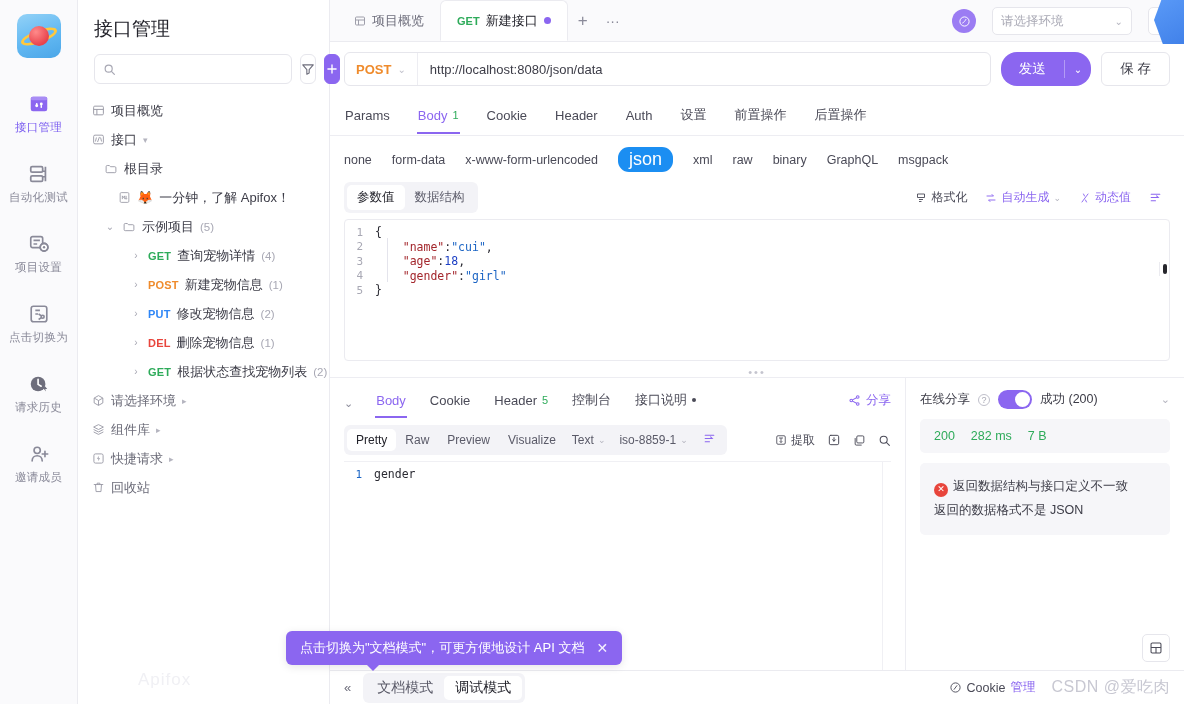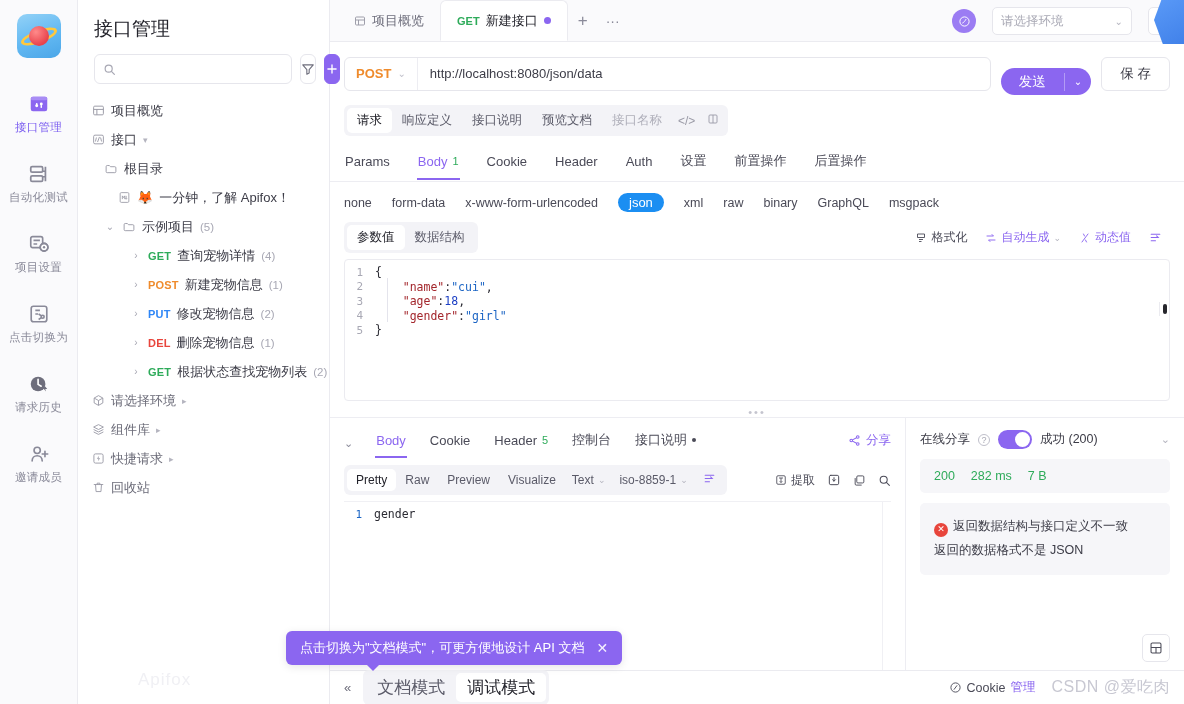--- a/index.html
+++ b/index.html
@@ -144,22 +144,22 @@
     display: flex; align-items: center; gap: 6px; padding: 0 11px; height: 100%;
     border-right: 1px solid #ededf2; cursor: pointer;
   }
   .method-sel .mv { font-size: 13px; font-weight: 700; color: #ef8b2c; }
   .method-sel .chev { color: #c0c0cb; font-size: 10px; }
   .urlbox input {
     flex: 1; border: 0; outline: 0; padding: 0 12px; font-size: 13px;
     font-family: inherit; color: #3c3c47; background: transparent; min-width: 0;
   }
   .send-btn {
-    height: 27px; background: #8b66f0; border-radius: 16px; color: #fff; font-size: 13.5px;
-    display: flex; align-items: center; cursor: pointer; flex-shrink: 0; margin-top: 16px;
+    height: 34px; background: #8b66f0; border-radius: 16px; color: #fff; font-size: 13.5px;
+    display: flex; align-items: center; cursor: pointer; flex-shrink: 0;
   }
   .send-btn .lbl { padding: 0 18px; }
   .send-btn .div { width: 1px; height: 18px; background: rgba(255,255,255,.35); }
   .send-btn .chev { padding: 0 9px; font-size: 10px; }
   .save-btn {
     height: 34px; padding: 0 18px; border: 1px solid #e6e6ec; border-radius: 6px;
     background: #fff; color: #3c3c47; font-size: 13.5px; display: flex; align-items: center;
     cursor: pointer; flex-shrink: 0;
   }
 
@@ -182,21 +182,21 @@
     border-bottom: 2px solid transparent; display: flex; align-items: center; gap: 5px;
   }
   .rtab.active { color: #8b66f0; border-bottom-color: #8b66f0; }
   .rtab .badge { font-size: 11px; color: #2eab5a; }
 
   
   .btypes { display: flex; align-items: center; gap: 20px; padding: 11px 14px 10px; }
   .btype { font-size: 12.5px; color: #4a4a57; cursor: pointer; }
   .btype.active {
     background: #1b8ef2; color: #fff; border-radius: 11px; padding: 2px 11px;
-    font-size: 13px;
+    font-size: 18px;
   }
 
   
   .ed-toolbar { display: flex; align-items: center; padding: 0 14px 6px; }
   .ed-right { margin-left: auto; display: flex; align-items: center; gap: 2px; }
   .etb {
     display: flex; align-items: center; gap: 4px; font-size: 12px; color: #4a4a57;
     padding: 4px 8px; border-radius: 5px; cursor: pointer;
   }
   .etb.purple { color: #8b66f0; }
@@ -290,21 +290,21 @@
     background: #fff; display: flex; align-items: center; justify-content: center; cursor: pointer;
   }
 
   
   .bottombar {
     height: 34px; border-top: 1px solid #ebebf0; background: #fff;
     display: flex; align-items: center; padding: 0 14px; gap: 12px; flex-shrink: 0;
   }
   .collapse { color: #6e6e7c; font-size: 13px; cursor: pointer; }
   .mode-seg { background: #f3f3f7; border-radius: 6px; display: flex; padding: 3px; }
-  .mode-seg .sitem { padding: 3px 11px; font-size: 17px; color: #5a5a68; border-radius: 5px; cursor: pointer; }
+  .mode-seg .sitem { padding: 3px 11px; font-size: 14px; color: #5a5a68; border-radius: 5px; cursor: pointer; }
   .mode-seg .sitem.active { background: #fff; color: #23232b; }
   .bb-right { margin-left: auto; display: flex; align-items: center; gap: 16px; }
   .cookie-mgr { display: flex; align-items: center; gap: 5px; font-size: 12.5px; color: #4a4a57; cursor: pointer; }
   .cookie-mgr .pp { color: #8b66f0; }
   .bb-wm { font-size: 16px; color: #c8c8d2; letter-spacing: .5px; }
 
   
   .toast {
     position: absolute; left: 286px; bottom: 39px; z-index: 40;
     background: #8b66f0; color: #fff; border-radius: 6px;
@@ -577,36 +577,20 @@
         <input type="text" value="http://localhost:8080/json/data" style="">
       </div>
       <div class="send-btn">
         <span class="lbl">发送</span>
         <span class="div"></span>
         <span class="chev">⌄</span>
       </div>
       <div class="save-btn">保 存</div>
     </div>
 
-    <div class="seg-row">
-      <div class="seg">
-        <div class="sitem active">请求</div>
-        <div class="sitem">响应定义</div>
-        <div class="sitem">接口说明</div>
-        <div class="sitem">预览文档</div>
-        <div class="sitem dim">接口名称</div>
-        <div class="sico">&lt;/&gt;</div>
-        <div class="sico">
-          <svg width="12" height="12" viewBox="0 0 24 24" fill="none" stroke="#9a9aa6" stroke-width="1.8">
-            <rect x="4" y="4" width="16" height="16" rx="2"></rect>
-              <path d="M12 4v16"></path>
-          </svg>
-        </div>
-      </div>
-    </div>
 
     <div class="rtabs">
       <div class="rtab">
           <span>Params</span>
         </div>
       <div class="rtab active">
         <span>Body</span>
         <span class="badge">1</span>
       </div>
       <div class="rtab">

